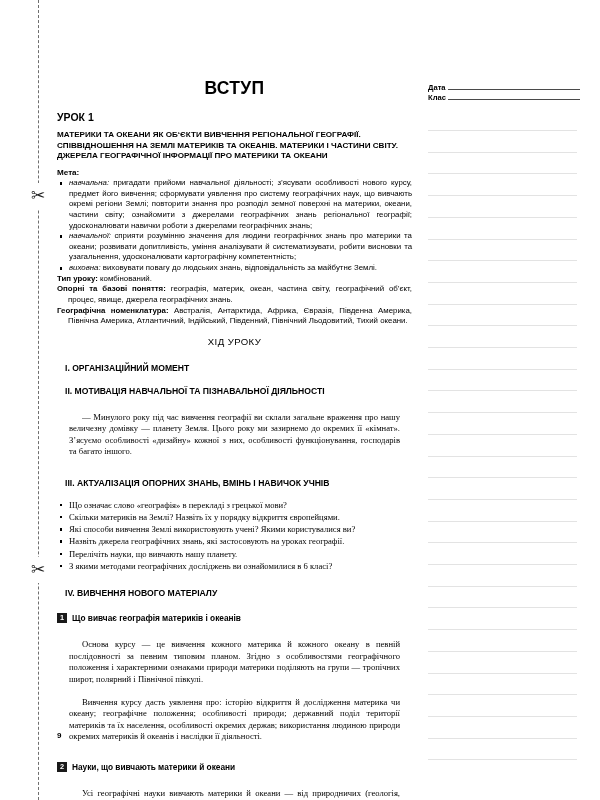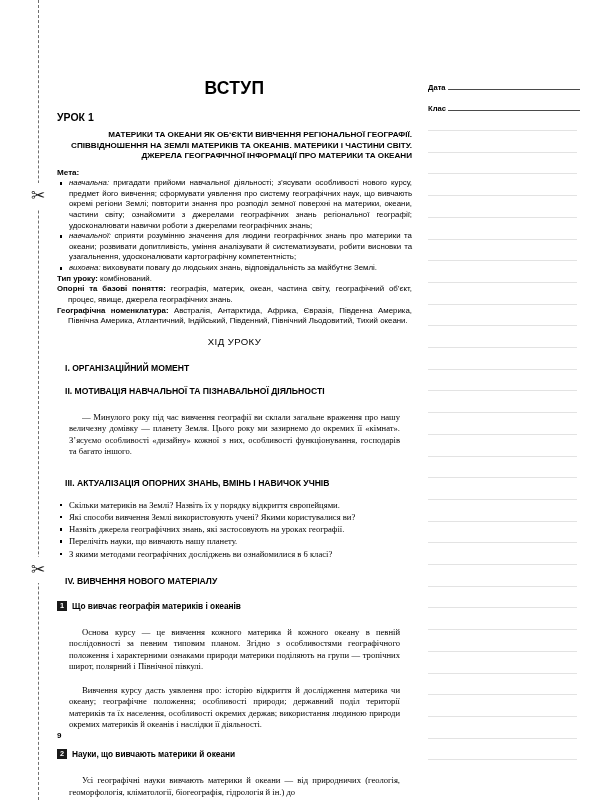--- a/index.html
+++ b/index.html
@@ -68,21 +68,21 @@
   }
   .lesson-no {
     margin: 0;
     padding-top: 12px;
     font-size: 10.5px;
     font-weight: 700;
   }
   .lesson-topic {
     margin: 0;
     padding-top: 7px;
-    text-align: right;
+    text-align: left;
     font-size: 8.1px;
     font-weight: 600;
     line-height: 1.32;
   }
 
   .meta-label {
     font-size: 8.1px;
     font-weight: 700;
     margin: 0;
     padding-top: 6px;
@@ -222,21 +222,21 @@
     font-weight: 700;
     white-space: nowrap;
     padding-right: 2px;
   }
   .field .fline {
     flex: 1 1 auto;
     border-bottom: 1.1px solid #4a4a4a;
     height: 9px;
   }
   .field-date { top: 80px; }
-  .field-class { top: 101px; }
+  .field-class { top: 90px; }
 
   .rule {
     position: absolute;
     left: 0;
     width: 149px;
     border-bottom: 1px solid #e3e3e3;
   }
 </style>
 </head>
 <body>
@@ -265,20 +265,21 @@
     <p class="kv"><span class="k">Географічна номенклатура:</span><span> Австралія, Антарктида, Африка, Євразія, Південна Америка, Північна Америка, Атлантичний, Індійський, Південний, Північний Льодовитий, Тихий океани.</span></p>
 
     <p class="course-head">ХІД УРОКУ</p>
 
     <h3 class="sec">I. ОРГАНІЗАЦІЙНИЙ МОМЕНТ</h3>
     <h3 class="sec tight">II. МОТИВАЦІЯ НАВЧАЛЬНОЇ ТА ПІЗНАВАЛЬНОЇ ДІЯЛЬНОСТІ</h3>
     <p class="body first">— Минулого року під час вивчення географії ви склали загальне враження про нашу величезну домівку — планету Земля. Цього року ми зазирнемо до окремих її «кімнат». З’ясуємо особливості «дизайну» кожної з них, особливості функціонування, господарів та багато іншого.</p>
 
     <h3 class="sec">III. АКТУАЛІЗАЦІЯ ОПОРНИХ ЗНАНЬ, ВМІНЬ І НАВИЧОК УЧНІВ</h3>
     <ul class="q-list">
+      <li>Що означає слово «географія» в перекладі з грецької мови?</li>
       <li>Скільки материків на Землі? Назвіть їх у порядку відкриття європейцями.</li>
       <li>Які способи вивчення Землі використовують учені? Якими користувалися ви?</li>
       <li>Назвіть джерела географічних знань, які застосовують на уроках географії.</li>
       <li>Перелічіть науки, що вивчають нашу планету.</li>
       <li>З якими методами географічних досліджень ви ознайомилися в 6 класі?</li>
     </ul>
 
     <h3 class="sec">IV. ВИВЧЕННЯ НОВОГО МАТЕРІАЛУ</h3>
 
     <div class="num-head">

